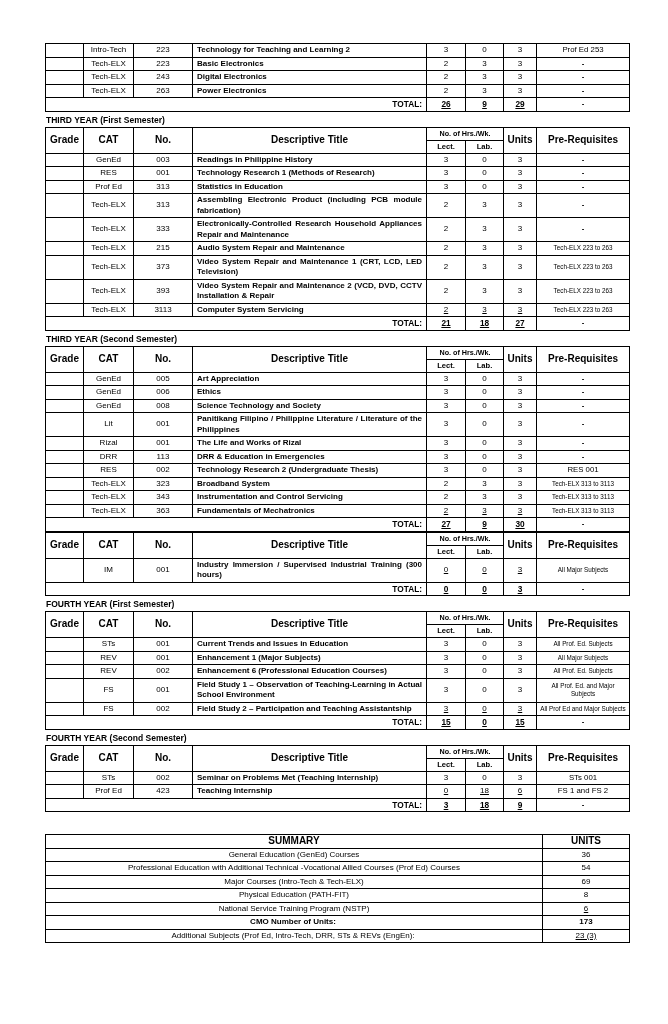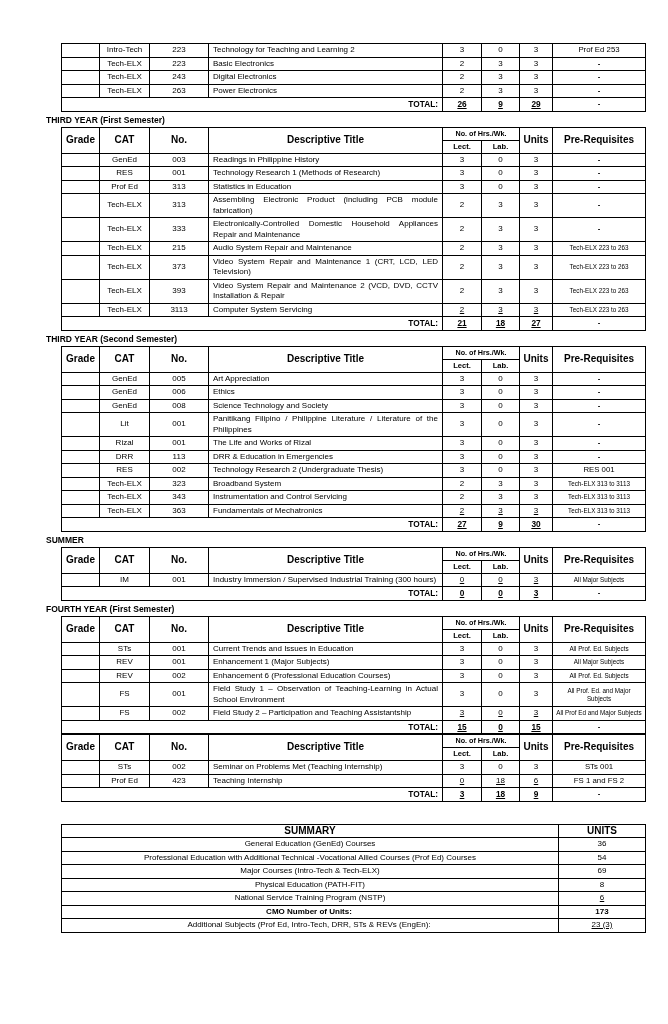--- a/index.html
+++ b/index.html
@@ -7,38 +7,38 @@
   body {
     width: 668px; height: 1024px;
     font-family: "Liberation Sans", sans-serif;
     color: #000;
     position: relative;
     overflow: hidden;
   }
   .page { position: absolute; left: 0; top: 0; width: 668px; height: 1024px; background: #fff; }
   .content { position: absolute; left: 45px; top: 43px; width: 584px; }
 
-  table { border-collapse: collapse; table-layout: fixed; width: 584px; margin-left: 16px; }
+  table { border-collapse: collapse; table-layout: fixed; width: 584px; }
   td, th {
     border: 1px solid #000;
     padding: 1px 3px;
     font-size: 8px;
     line-height: 10.5px;
     vertical-align: middle;
     overflow: hidden;
   }
   thead th { font-weight: bold; text-align: center; font-size: 10px; padding: 1px 1px; }
   th.c-hrs  { font-size: 7.2px; line-height: 10px; }
   th.c-lect, th.c-lab { font-size: 7.6px; line-height: 10px; }
 
   .section-label { font-weight: bold; font-size: 8.5px; line-height: 11px; margin: 3px 0 1px 1px; }
 
   .grade-cell { }
   .cat-cell, .no-cell { text-align: center; }
-  .title-cell { text-align: justify; text-align-last: left; padding: 1px 4px; }
+  .title-cell { text-align: justify; text-align-last: left; padding: 1px 4px; font-weight: bold; }
   .num-cell { text-align: center; }
   .prereq-cell { text-align: center; font-size: 7.8px; }
   .prereq-cell.small { font-size: 6.3px; line-height: 8px; }
   .prereq-cell.dash { font-weight: bold; }
 
   .u { text-decoration: underline; }
 
   .total-row td { font-weight: bold; }
   .total-label-cell { text-align: right; font-size: 8.3px; padding-right: 4px; }
   .total-row .num-cell { font-size: 8.3px; text-decoration: underline; }
@@ -195,21 +195,21 @@
     <td class="num-cell lect-cell">2</td>
     <td class="num-cell lab-cell">3</td>
     <td class="num-cell units-cell">3</td>
     <td class="prereq-cell dash">-</td>
   </tr>
 
   <tr class="course-row">
     <td class="grade-cell"></td>
     <td class="cat-cell">Tech-ELX</td>
     <td class="no-cell">333</td>
-    <td class="title-cell">Electronically-Controlled Domestic Household Appliances Repair and Maintenance</td>
+    <td class="title-cell">Electronically-Controlled Research Household Appliances Repair and Maintenance</td>
     <td class="num-cell lect-cell">2</td>
     <td class="num-cell lab-cell">3</td>
     <td class="num-cell units-cell">3</td>
     <td class="prereq-cell dash">-</td>
   </tr>
 
   <tr class="course-row">
     <td class="grade-cell"></td>
     <td class="cat-cell">Tech-ELX</td>
     <td class="no-cell">215</td>
@@ -410,21 +410,20 @@
           <td class="num-cell t-lect">27</td>
           <td class="num-cell t-lab">9</td>
           <td class="num-cell t-units">30</td>
           <td class="prereq-cell dash t-prereq">-</td>
         </tr>
       </tfoot>
     </table>
   </div>
 
   <div class="section">
-    <div class="section-label">SUMMER</div>
     <table class="course-table">
       <colgroup>
         <col style="width:38px">
             <col style="width:50px">
             <col style="width:59px">
             <col style="width:234px">
         <col style="width:39px">
             <col style="width:38px">
             <col style="width:33px">
             <col style="width:93px">
@@ -558,20 +557,21 @@
           <td class="num-cell t-lect">15</td>
           <td class="num-cell t-lab">0</td>
           <td class="num-cell t-units">15</td>
           <td class="prereq-cell dash t-prereq">-</td>
         </tr>
       </tfoot>
     </table>
   </div>
 
   <div class="section">
+    <div class="section-label">FOURTH YEAR (Second Semester)</div>
     <table class="course-table">
       <colgroup>
         <col style="width:38px">
             <col style="width:50px">
             <col style="width:59px">
             <col style="width:234px">
         <col style="width:39px">
             <col style="width:38px">
             <col style="width:33px">
             <col style="width:93px">

